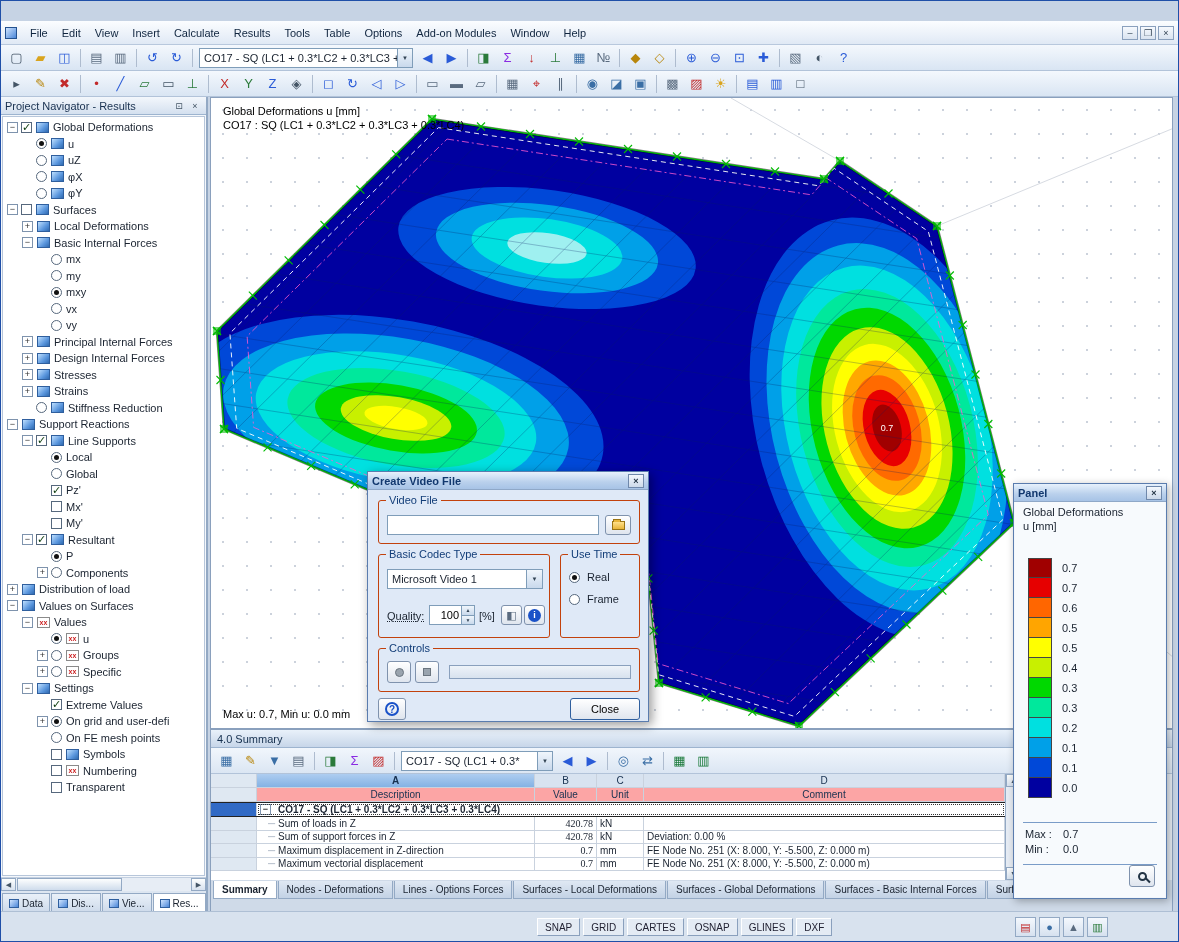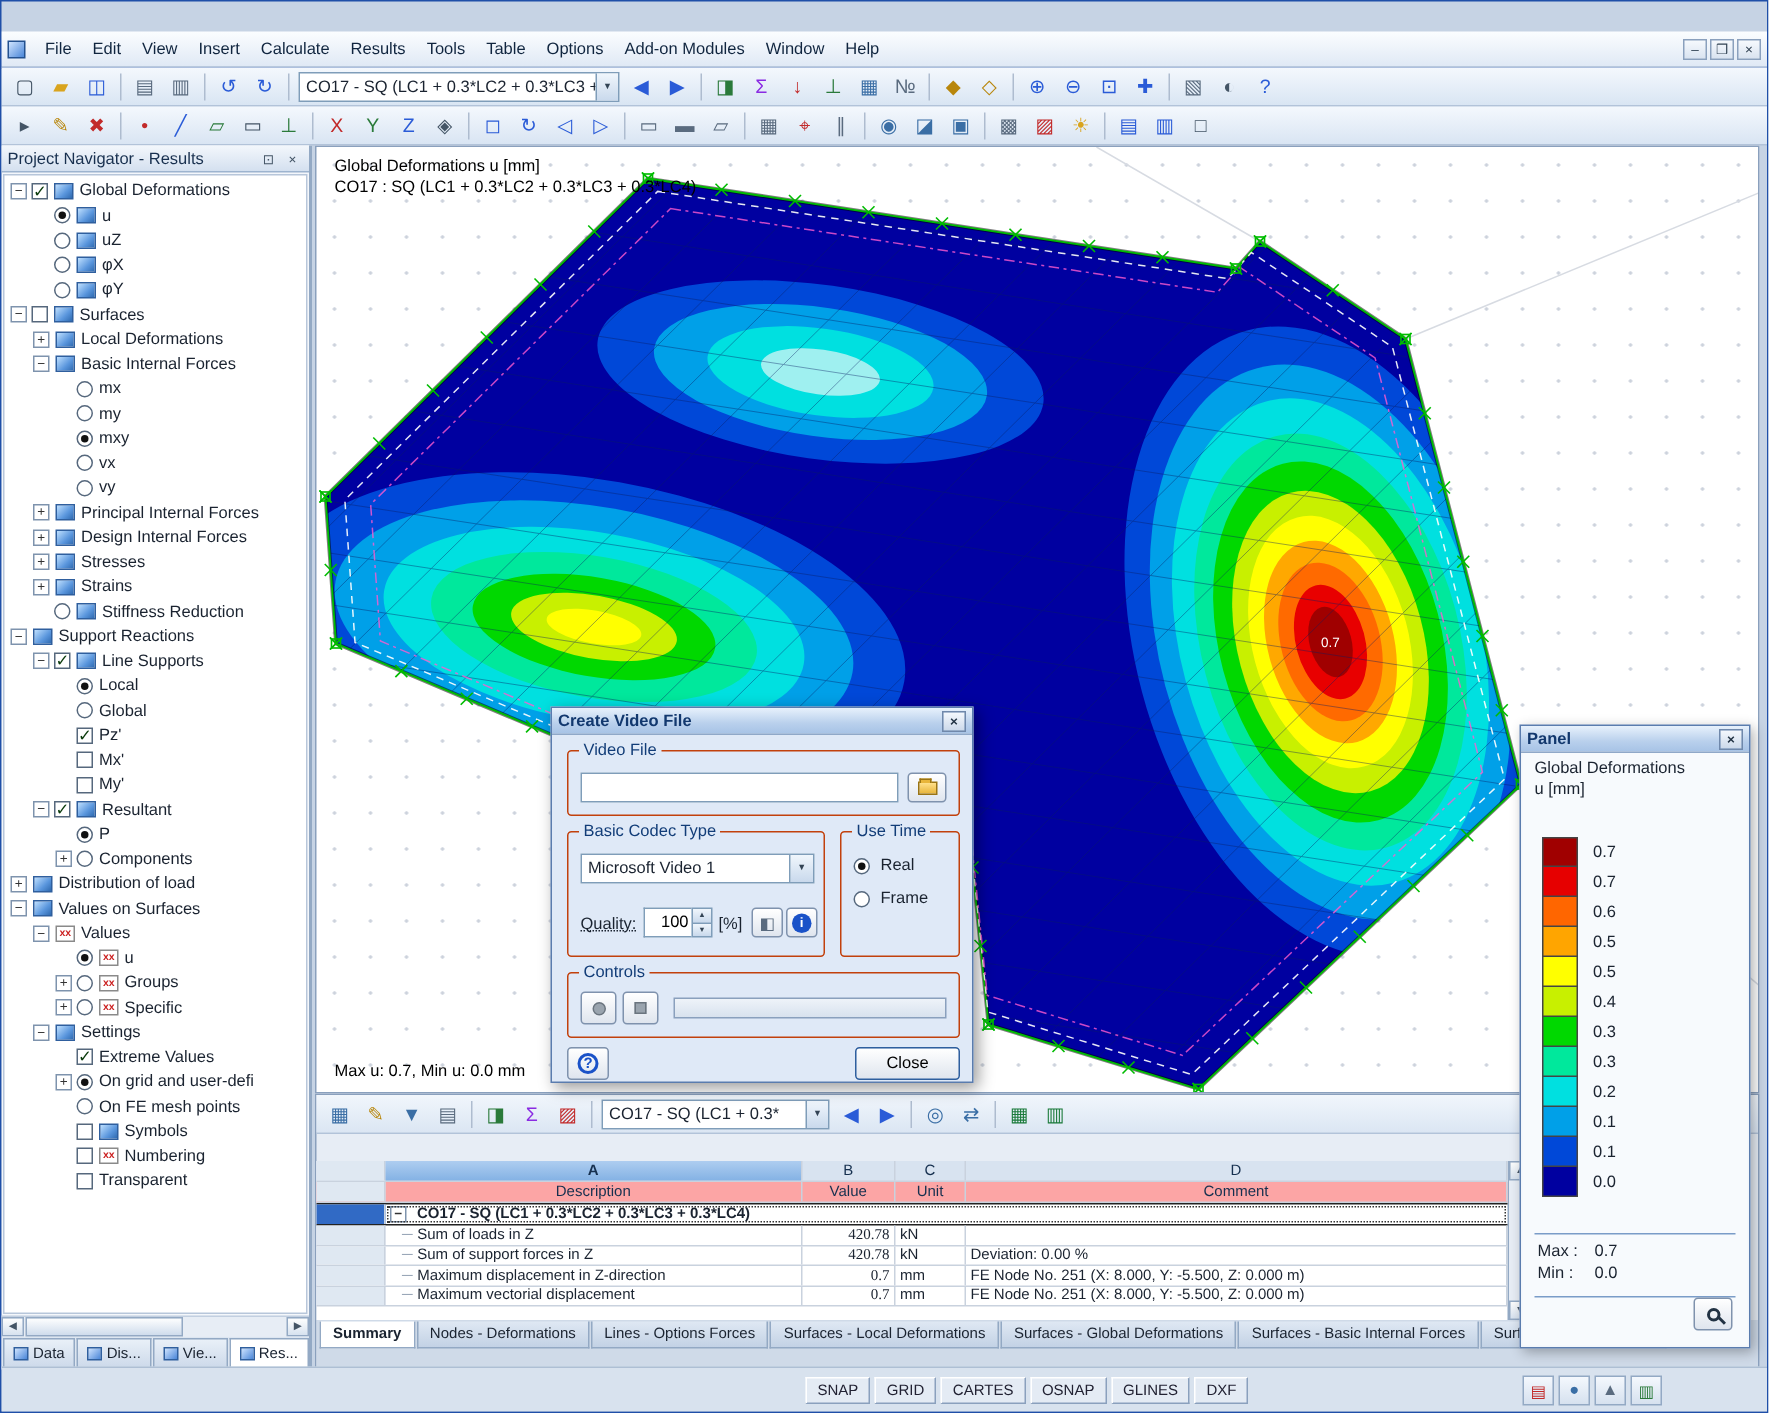--- a/index.html
+++ b/index.html
@@ -55,21 +55,21 @@
   .check { width:11px; height:11px; border:1px solid #56687d; background:#fff; margin-right:3px; position:relative; flex:none; }
   .check.on::after { content:"✓"; position:absolute; left:0; top:-2px; font-size:11px; color:#0a3a0a; }
   .ticon { flex:none; margin:0 3px 0 1px; }
   .ti-res { width:13px; height:11px; background:linear-gradient(135deg,#bfe0ff 0%,#5a96dd 60%,#2f6ab0 100%); border:1px solid #2f5f9e; }
   .ti-xx { width:13px; height:11px; background:#fff; border:1px solid #8a8a8a; color:#c22; font-size:7px; line-height:9px; text-align:center; font-weight:bold; }
   .tlabel { padding-left:1px; }
   .nav-hscroll { height:14px; display:flex; background:#e7edf5; border-top:1px solid #c2cfe0; }
   .sb-btn { width:15px; height:13px; border:1px solid #93a9c4; background:linear-gradient(180deg,#fdfefe,#d7e2ef); font-size:7px; line-height:11px; text-align:center; color:#456; flex:none; }
   .sb-track { flex:1; position:relative; }
   .sb-thumb { position:absolute; left:1px; top:0; width:60%; height:13px; border:1px solid #93a9c4; background:linear-gradient(180deg,#fdfefe,#cfdcec); }
-  .nav-tabs { height:22px; background:#dde6f1; display:flex; align-items:flex-start; padding:1px 1px 0 1px; gap:1px; }
+  .nav-tabs { height:22px; background:#dde6f1; display:flex; align-items:center; padding:1px 1px 0 1px; gap:1px; }
   .nav-tab { height:20px; display:flex; align-items:center; gap:3px; padding:0 6px; border:1px solid #93a9c4; border-bottom:none;
     background:linear-gradient(180deg,#e9f0f8,#ccd9ea); font-size:10px; }
   .nav-tab.active { background:#fff; }
   .nav-tab .nticon { width:10px; height:9px; border:1px solid #2f5f9e; background:linear-gradient(135deg,#cfe4ff,#4a86d8); flex:none; }
 
   
   .viewport { position:absolute; left:209px; top:96px; width:963px; height:632px; background-color:#fff;
     background-image:radial-gradient(#ccd2dc 1px,transparent 1.2px); background-size:24px 24px;
     border:1px solid #8aa0bd; overflow:hidden; }
   .vp-header { position:absolute; left:12px; top:6px; line-height:14px; color:#000; z-index:5; }
@@ -924,20 +924,23 @@
           <rect x="429" y="425" width="6" height="6" fill="none" stroke="#00BC00"></rect>
           <rect x="315" y="457" width="6" height="6" fill="none" stroke="#00BC00"></rect>
           <rect x="10" y="328" width="6" height="6" fill="none" stroke="#00BC00"></rect>
           <rect x="3" y="230" width="6" height="6" fill="none" stroke="#00BC00"></rect>
         </g>
         <text x="676" y="333" fill="#fff" font-size="9" text-anchor="middle">0.7</text>
       </svg>
     </div>
 
   <div class="tblwin">
+    <div class="tbl-title">
+      <span>4.0 Summary</span>
+    </div>
     <div class="tbl-toolbar">
         <button class="tb-btn">
           <span class="tb-glyph" style="color: rgb(58, 110, 165);">▦</span>
         </button>
         <button class="tb-btn">
           <span class="tb-glyph" style="color: rgb(184, 134, 11);">✎</span>
         </button>
         <button class="tb-btn">
           <span class="tb-glyph" style="color: rgb(58, 110, 165);">▼</span>
         </button>

